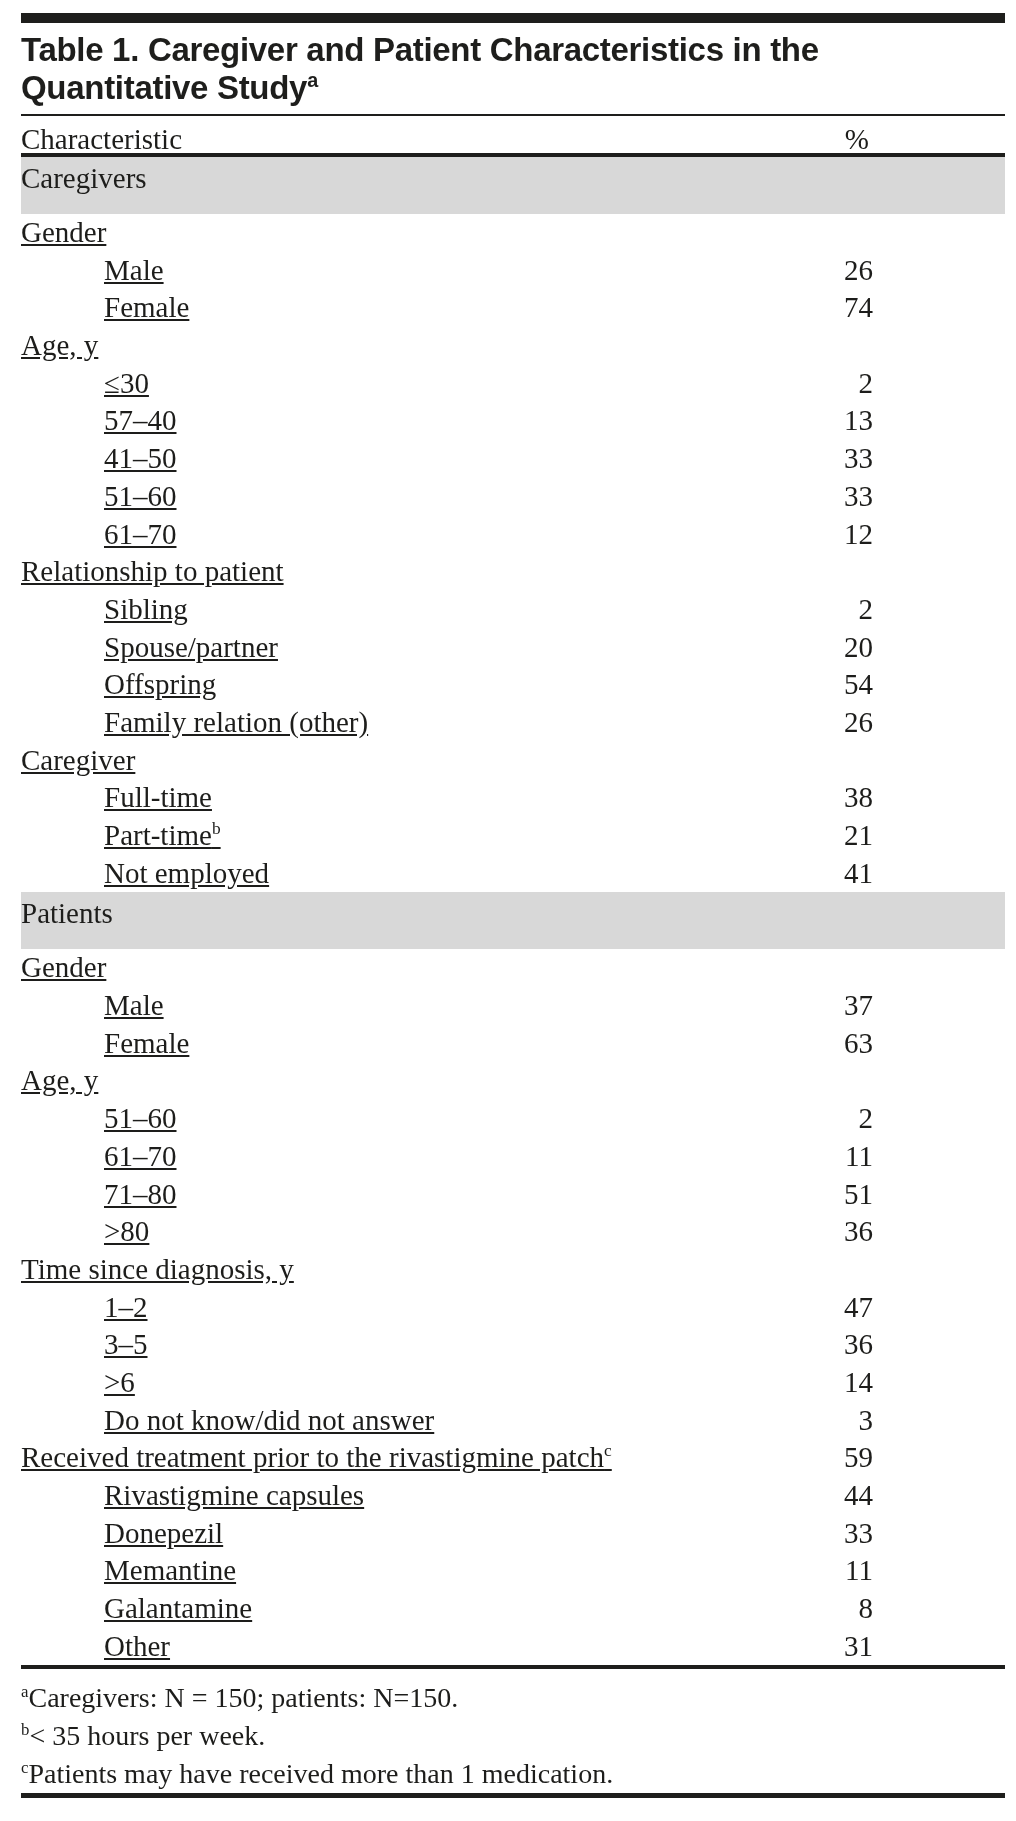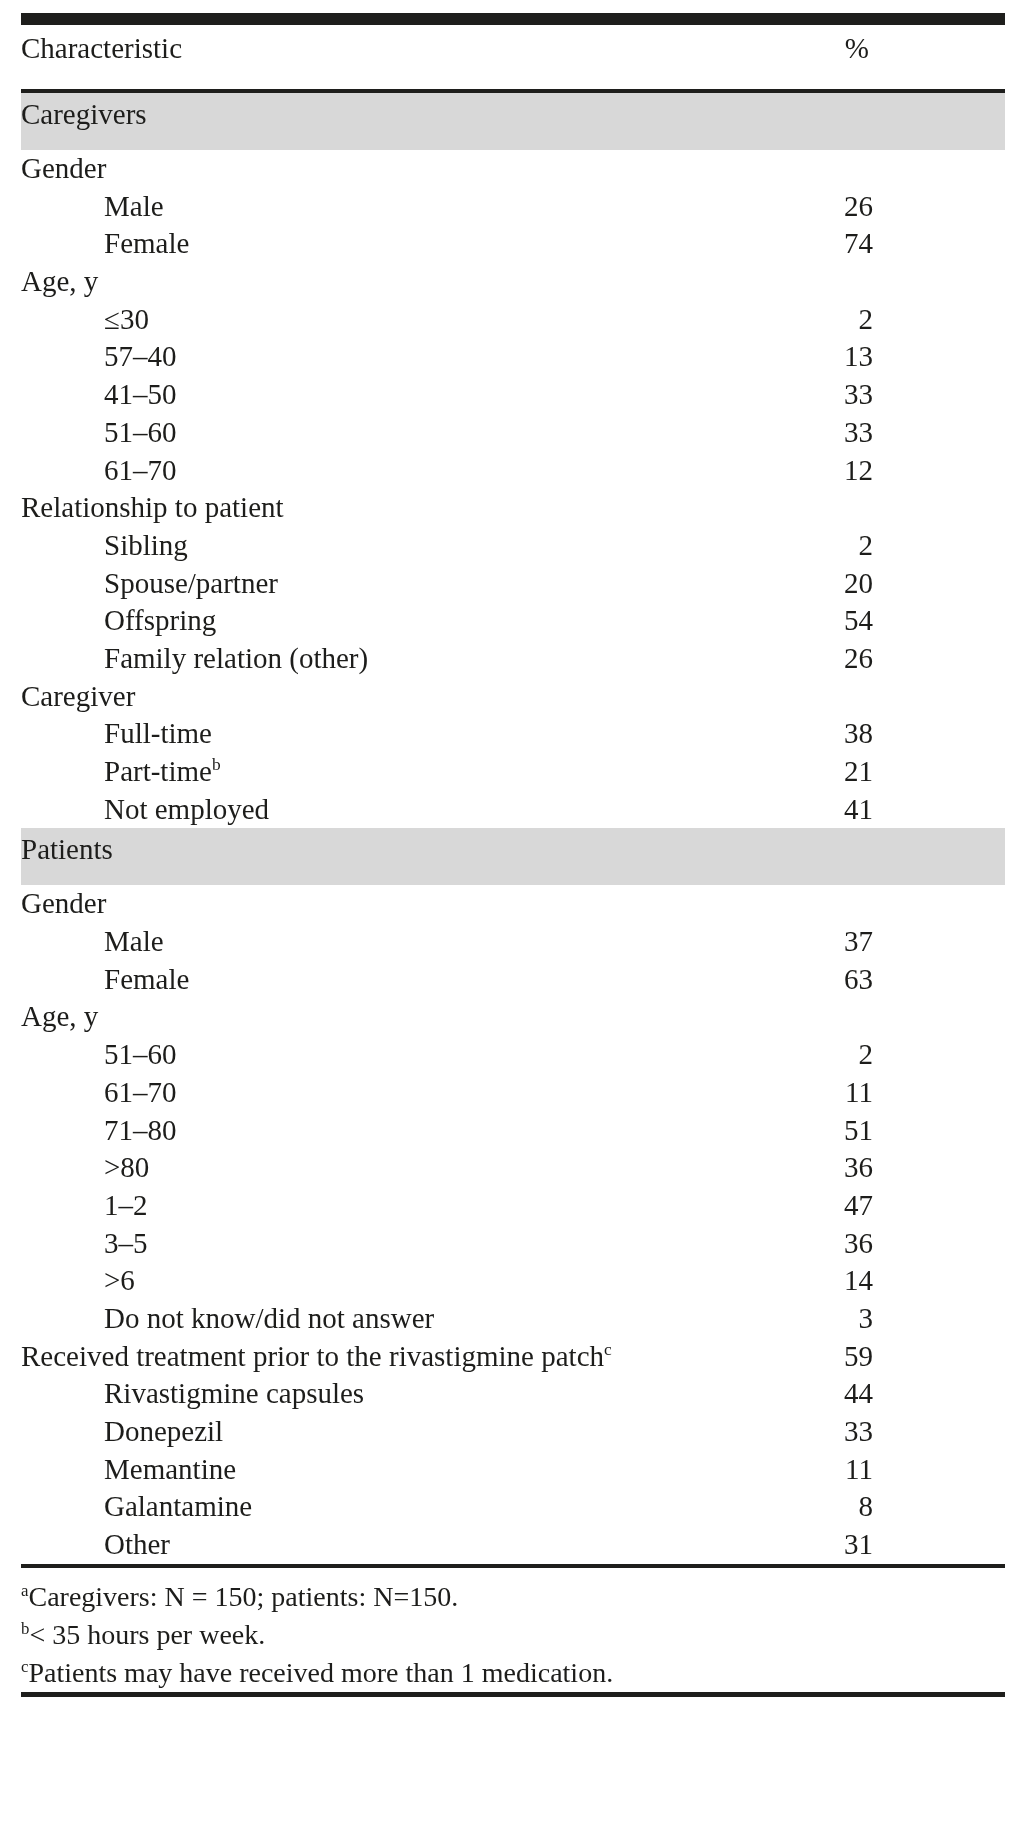--- a/index.html
+++ b/index.html
@@ -25,59 +25,63 @@
     padding:8px 0 7px 0;
   }
   .title sup { font-size:60%; line-height:0; }
 
   .rule-thin   { height:2px; background:#1e1e1c; }
   .rule-med    { height:4px; background:#1e1e1c; }
   .rule-bottom { height:5px; background:#1e1e1c; }
 
   .header-row {
     position:relative;
-    height:64px;
+    height:37px;
     font-size:29px;
     line-height:47px;
   }
   .header-row .pct { position:absolute; right:136px; }
 
   .section-band {
     height:57px;
     background:#d8d8d8;
     font-size:29px;
     line-height:43px;
   }
 
   .row {
     position:relative;
     height:37.7px;
     font-size:29px;
     line-height:37.7px;
   }
-  .row .label { position:absolute; left:0; white-space:nowrap; }
+  .row .label { position:absolute; left:0; white-space:nowrap;text-decoration:underline; }
   .row.indent .label { left:41px;margin-left:42px; }
   .row .value { position:absolute; right:132px; white-space:nowrap; }
 
   sup { font-size:60%; line-height:0; }
 
   .footnotes {
     padding-top:10px;
     font-size:28px;
     line-height:38px;
   }
   .footnote { white-space:nowrap; }
 </style>
 </head>
 <body>
 
 <div class="table-wrap">
 
   <div class="top-bar"></div>
 
+  <div class="title">
+    <span>Table 1. Caregiver and Patient Characteristics in the</span><br>
+    <span>Quantitative Study</span><sup>a</sup>
+  </div>
 
   <div class="rule-thin"></div>
 
   <div class="header-row">
     <span class="char">Characteristic</span>
     <span class="pct">%</span>
   </div>
 
   <div class="rule-med"></div>
 
@@ -180,20 +184,24 @@
         <span class="label">61–70</span>
         <span class="value">11</span>
       </div>
       <div class="row indent">
         <span class="label">71–80</span>
         <span class="value">51</span>
       </div>
       <div class="row indent">
         <span class="label">&gt;80</span>
         <span class="value">36</span>
+      </div>
+      <div class="row">
+        <span class="label">Time since diagnosis, y</span>
+        <span class="value"></span>
       </div>
       <div class="row indent">
         <span class="label">1–2</span>
         <span class="value">47</span>
       </div>
       <div class="row indent">
         <span class="label">3–5</span>
         <span class="value">36</span>
       </div>
       <div class="row indent">

